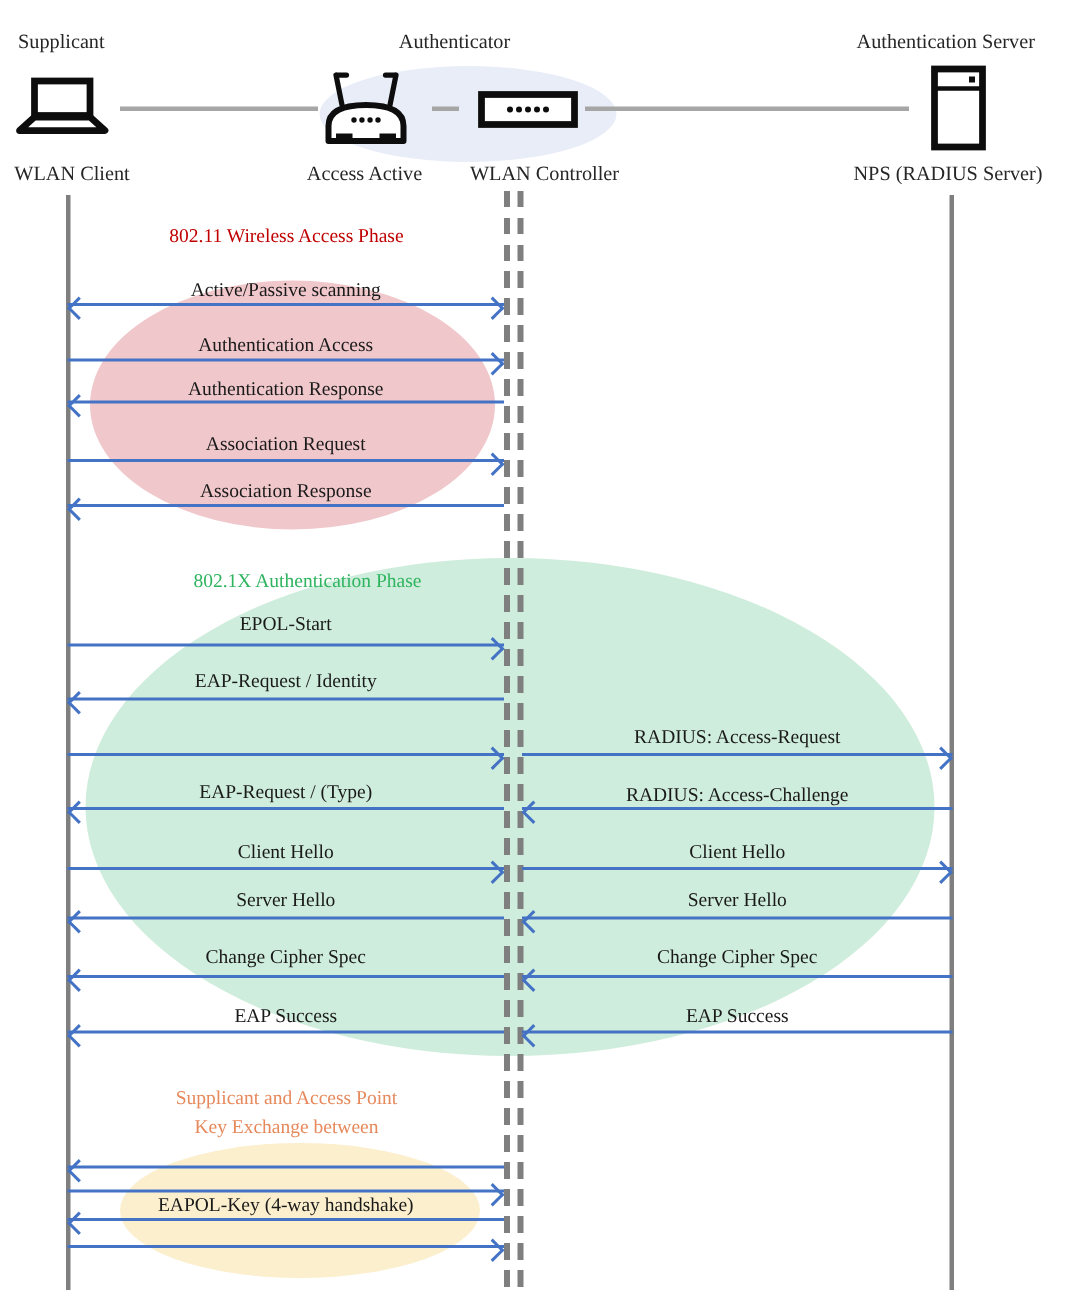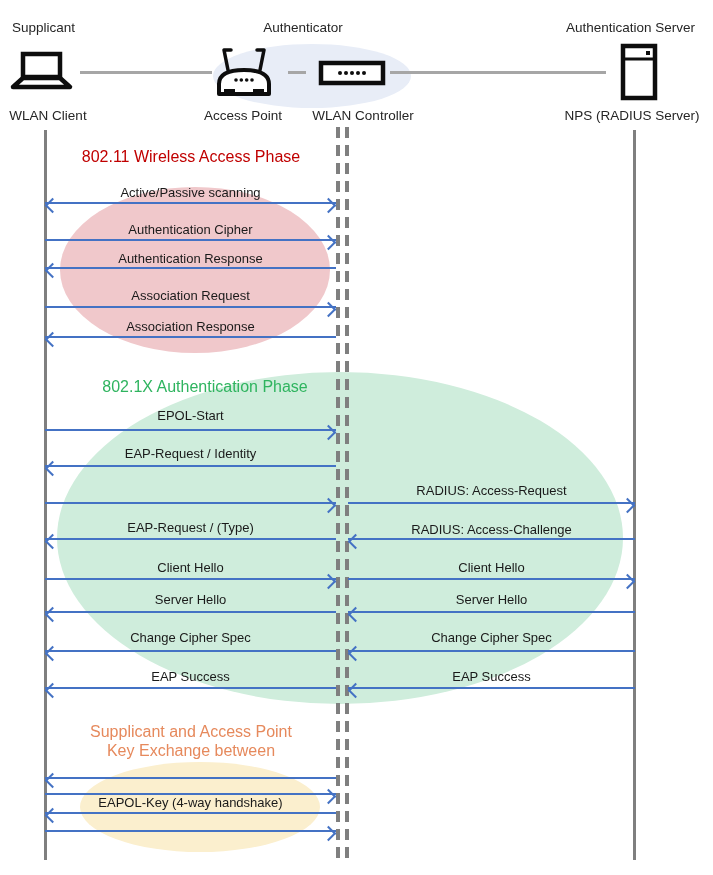--- a/index.html
+++ b/index.html
@@ -1,37 +1,37 @@
 <!DOCTYPE html>
 <html><head>
 <meta charset="utf-8">
 <style>
   html,body{margin:0;padding:0;background:#fff;}
   .canvas{
     position:relative;width:713px;height:875px;background:#fff;overflow:hidden;
-    font-family:Liberation Sans, sans-serif;color:#1a1a1a;
+    font-family:Liberation Serif, serif;color:#1a1a1a;
   }
   .ellipse{position:absolute;border-radius:50%;z-index:0;}
   .el-blue{left:213px;top:44px;width:198px;height:64px;background:#e8edf7;}
   .el-pink{left:60px;top:187px;width:270px;height:166px;background:#f0c8cb;}
   .el-green{left:57px;top:372px;width:566px;height:332px;background:#cfeddc;}
   .el-yellow{left:80px;top:762px;width:240px;height:90px;background:#fbefce;}
 
   .connector{position:absolute;top:71px;height:3px;background:#a6a6a6;z-index:1;}
 
   .lifeline{position:absolute;top:130px;width:3px;height:730px;background:#7f7f7f;z-index:1;}
   .dashline{position:absolute;top:127px;width:4px;height:734px;z-index:2;
     background:repeating-linear-gradient(to bottom,#7f7f7f 0 11px,transparent 11px 18px);}
 
   .icon{position:absolute;z-index:3;}
 
   .hdr{position:absolute;top:20px;font-size:13.5px;color:#262626;z-index:3;}
   .node-label{position:absolute;top:108px;font-size:13.5px;color:#262626;text-align:center;z-index:3;}
 
-  .phase-title{position:absolute;font-size:16px;text-align:center;z-index:4;line-height:19px;}
+  .phase-title{position:absolute;font-size:13px;text-align:center;z-index:4;line-height:19px;}
   .pt-red{color:#c00000;}
   .pt-green{color:#2fb45f;}
   .pt-orange{color:#e6895c;}
 
   .msg-label{position:absolute;font-size:13px;text-align:center;color:#1a1a1a;z-index:4;}
   .seg-l{left:45px;width:291px;}
   .seg-r{left:348px;width:287px;}
 
   .arrow{position:absolute;height:0;border-top:2px solid #4472c4;z-index:3;}
   .arrow.r::after{content:"";position:absolute;right:2px;top:-4.5px;width:9px;height:9px;
@@ -83,40 +83,40 @@
     <circle cx="46" cy="13" r="2" fill="#0d0d0d"></circle>
   </svg>
 
   <svg class="icon" style="left:620px;top:43px;" width="38" height="58" viewBox="0 0 38 58">
     <rect x="3" y="3" width="32" height="52" fill="#fff" stroke="#0d0d0d" stroke-width="4.5"></rect>
     <line x1="3" y1="16" x2="35" y2="16" stroke="#0d0d0d" stroke-width="3"></line>
     <rect x="26" y="8" width="4" height="4" fill="#0d0d0d"></rect>
   </svg>
 
   <div class="node-label" style="left:2px;width:92px;">WLAN Client</div>
-  <div class="node-label" style="left:192px;width:102px;">Access Point</div>
+  <div class="node-label" style="left:192px;width:102px;">Access Active</div>
   <div class="node-label" style="left:306px;width:114px;">WLAN Controller</div>
   <div class="node-label" style="left:556px;width:152px;">NPS (RADIUS Server)</div>
 
   <div class="lifeline" style="left:44px;"></div>
   <div class="dashline" style="left:336px;"></div>
   <div class="dashline" style="left:345px;"></div>
   <div class="lifeline" style="left:633px;"></div>
 
   <div class="phase-title pt-red" style="left:66px;width:250px;top:147px;">802.11 Wireless Access Phase</div>
   <div class="phase-title pt-green" style="left:80px;width:250px;top:377px;">802.1X Authentication Phase</div>
   <div class="phase-title pt-orange" style="left:66px;width:250px;top:722px;">
     <div>Supplicant and Access Point</div>
     <div>Key Exchange between</div>
   </div>
 
   <div class="msg-label seg-l" style="top:185px;">Active/Passive scanning</div>
   <div class="arrow l r seg-l" style="top:202px;"></div>
 
-  <div class="msg-label seg-l" style="top:222px;">Authentication Cipher</div>
+  <div class="msg-label seg-l" style="top:222px;">Authentication Access</div>
   <div class="arrow r seg-l" style="top:239px;"></div>
 
   <div class="msg-label seg-l" style="top:251px;">Authentication Response</div>
   <div class="arrow l seg-l" style="top:267px;"></div>
 
   <div class="msg-label seg-l" style="top:288px;">Association Request</div>
   <div class="arrow r seg-l" style="top:306px;"></div>
 
   <div class="msg-label seg-l" style="top:319px;text-align:center;">Association Response</div>
   <div class="arrow l seg-l" style="top:336px;"></div>

